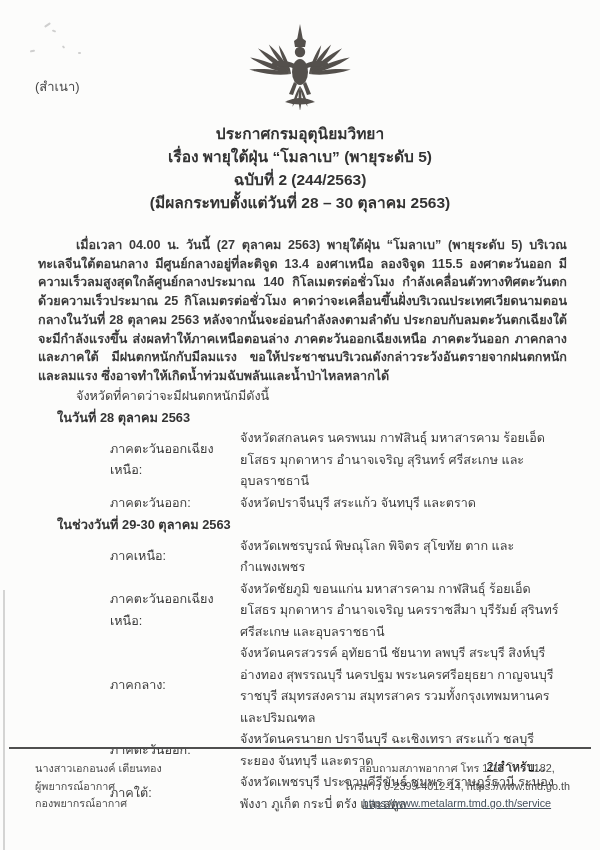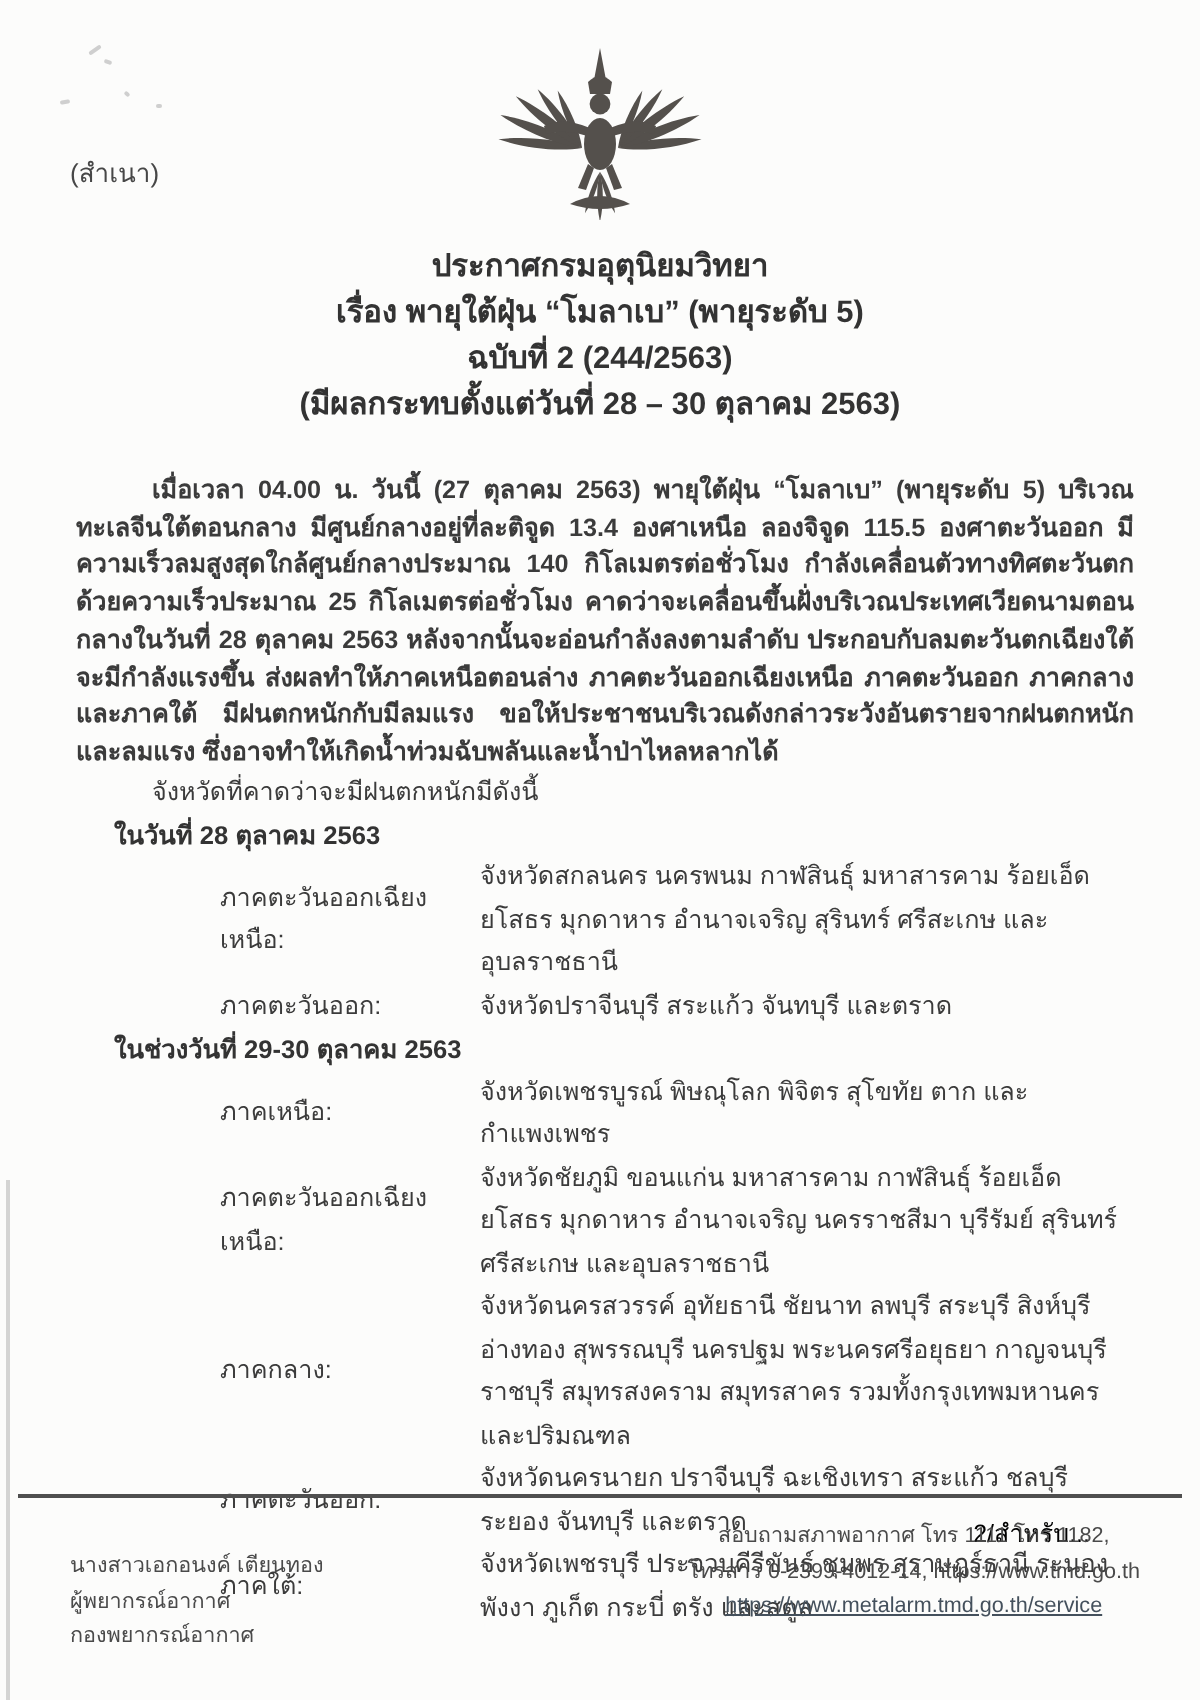--- a/index.html
+++ b/index.html
@@ -32,21 +32,21 @@
   .paragraph{text-indent:38px;margin:0;font-weight:bold;}
   .lead-in{text-indent:38px;margin:0;line-height:21px;}
   .day-header{font-weight:bold;color:#333;margin-left:19px;line-height:21.5px;font-size:12.8px;}
   .region-row{display:flex;padding-left:72px;line-height:21.5px;text-align:left;align-items:center;}
   .region-label{width:130px;flex:0 0 130px;}
   .region-provinces{flex:1;max-width:325px;}
 
   .continuation{position:absolute;right:55px;top:722px;font-weight:normal;font-size:12.5px;color:#000000;margin-top:35px;}
 
   .footer-rule{position:absolute;left:9px;right:9px;top:747px;border-top:2px solid #4f4f4f;}
-  .footer-left{position:absolute;left:35px;top:760px;font-size:10.8px;line-height:17.5px;color:#4a4a4a;margin-top:15px;}
+  .footer-left{position:absolute;left:35px;top:760px;font-size:10.8px;line-height:17.5px;color:#4a4a4a;}
   .footer-right{position:absolute;right:30px;top:760px;font-size:10.8px;line-height:17.5px;color:#4a4a4a;text-align:center;}
   .footer-link{text-decoration:underline;color:#44505c;cursor:pointer;}
 </style>
 </head>
 <body>
 
 <div class="page">
 
   <div class="scan-edge"></div>
   <span class="pencil p1"></span>

